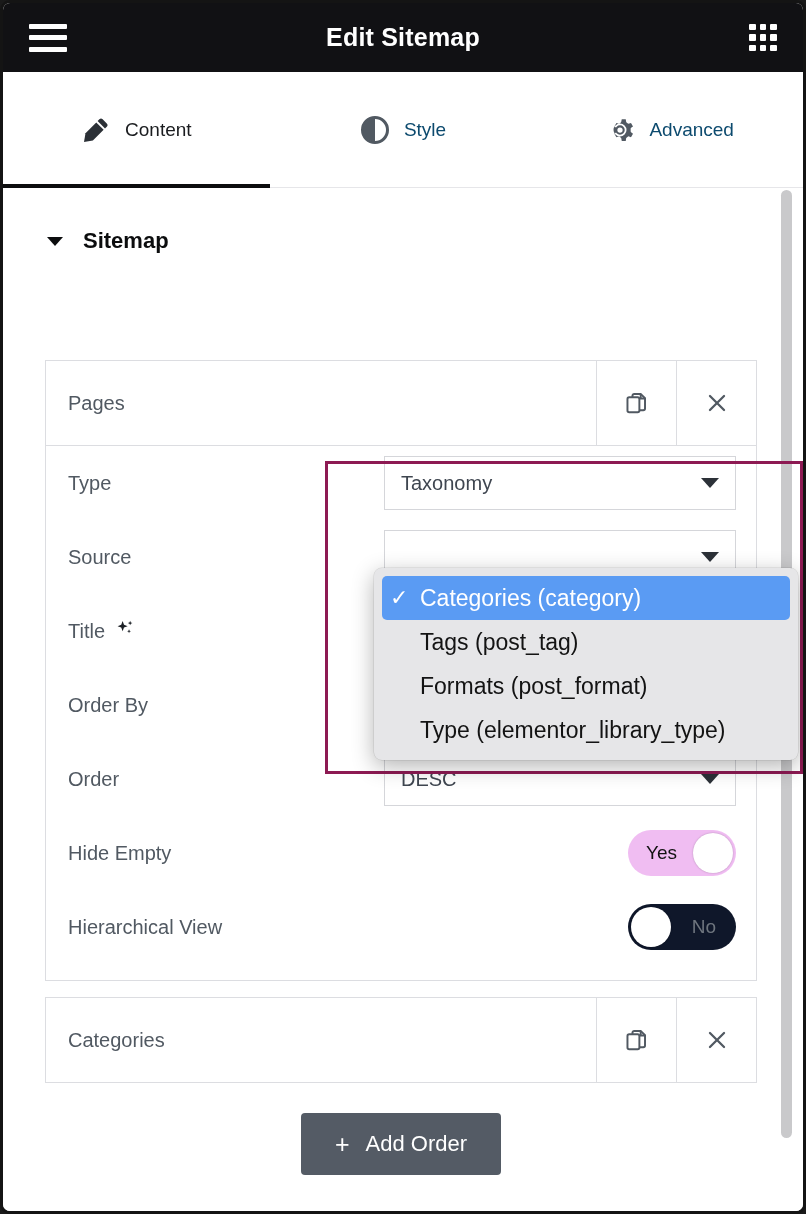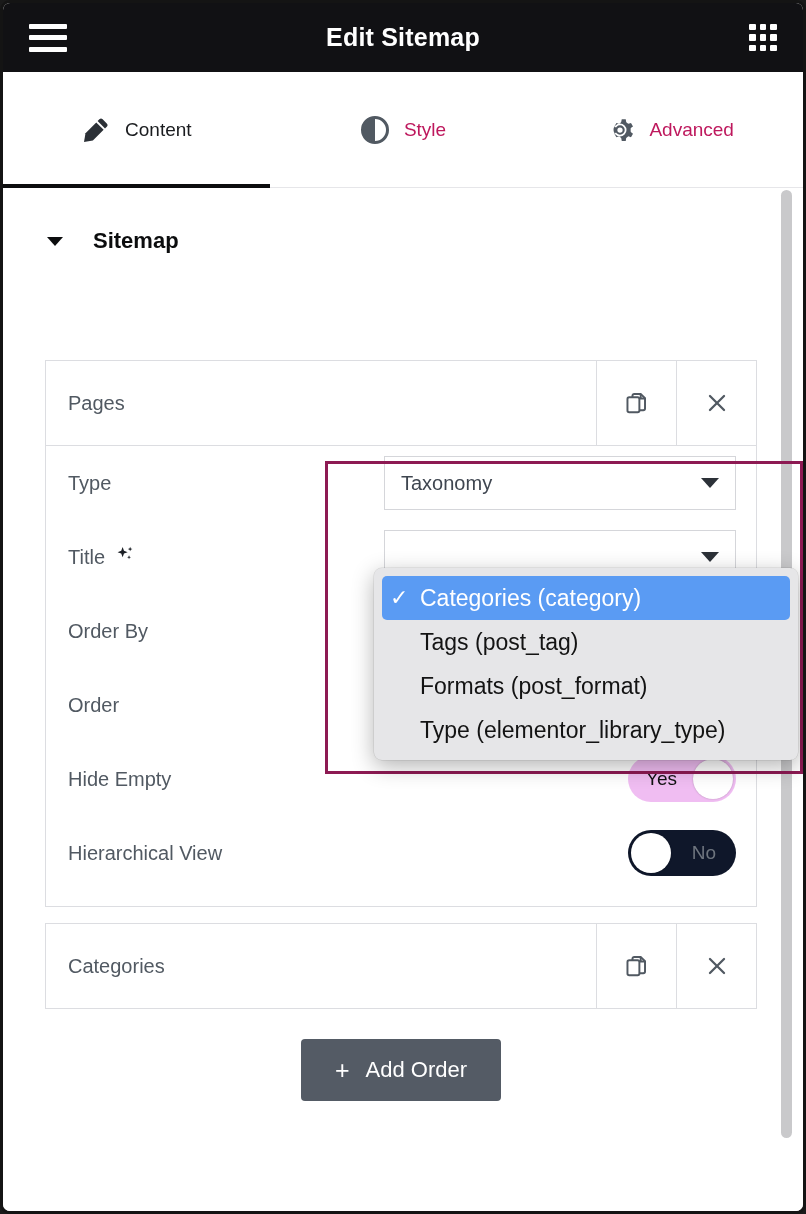--- a/index.html
+++ b/index.html
@@ -69,21 +69,21 @@
   .tab {
     flex: 1;
     display: flex;
     flex-direction: row;
     align-items: center;
     justify-content: center;
     gap: 14px;
     cursor: pointer;
     position: relative;
   }
-  .tab .tab-label { font-size: 19px; color: #be185d; }
+  .tab .tab-label { font-size: 19px; color: #0c4a6e; }
   .tab.active .tab-label { color: #1a1c1f; }
   .tab.active::after {
     content: "";
     position: absolute;
     left: 0; right: 0; bottom: -1px;
     height: 4px;
     background: #0c0d0e;
   }
   .tab-ico { height: 30px; display:flex; align-items:center; justify-content:center; }
   .tab-ico svg { display:block; }
@@ -92,21 +92,21 @@
   .panel-body {
     position: relative;
     height: calc(1214px - 6px - 69px - 116px);
     background: #ffffff;
     overflow: hidden;
   }
 
   .section-head {
     display: flex;
     align-items: center;
-    gap: 30px;
+    gap: 20px;
     padding: 40px 0 0 44px;
   }
   .caret-down {
     width: 0; height: 0;
     border-left: 8px solid transparent;
     border-right: 8px solid transparent;
     border-top: 9px solid #0c0d0e;
   }
   .section-title {
     font-size: 22px;
@@ -364,20 +364,29 @@
           <div class="field">
             <div class="field-label">Type</div>
             <div class="field-ctl">
               <div class="sel">
                 <span>Taxonomy</span>
                 <span class="sel-caret"></span>
               </div>
             </div>
           </div>
 
+          <div class="field">
+            <div class="field-label">Source</div>
+            <div class="field-ctl">
+              <div class="sel">
+                <span></span>
+                <span class="sel-caret"></span>
+              </div>
+            </div>
+          </div>
 
           <div class="field">
             <div class="field-label">
               <span>Title</span>
               <span>
                 <svg width="22" height="22" viewBox="0 0 24 24" fill="#1c2026">
                   <path d="M9.4 3.4l1.5 4.0 4.0 1.5-4.0 1.5-1.5 4.0-1.5-4.0-4.0-1.5 4.0-1.5z"></path>
                   <path d="M17.6 3.0l.7 1.8 1.8.7-1.8.7-.7 1.8-.7-1.8-1.8-.7 1.8-.7z"></path>
                   <path d="M16.4 12.4l.6 1.5 1.5.6-1.5.6-.6 1.5-.6-1.5-1.5-.6 1.5-.6z"></path>
                 </svg>

